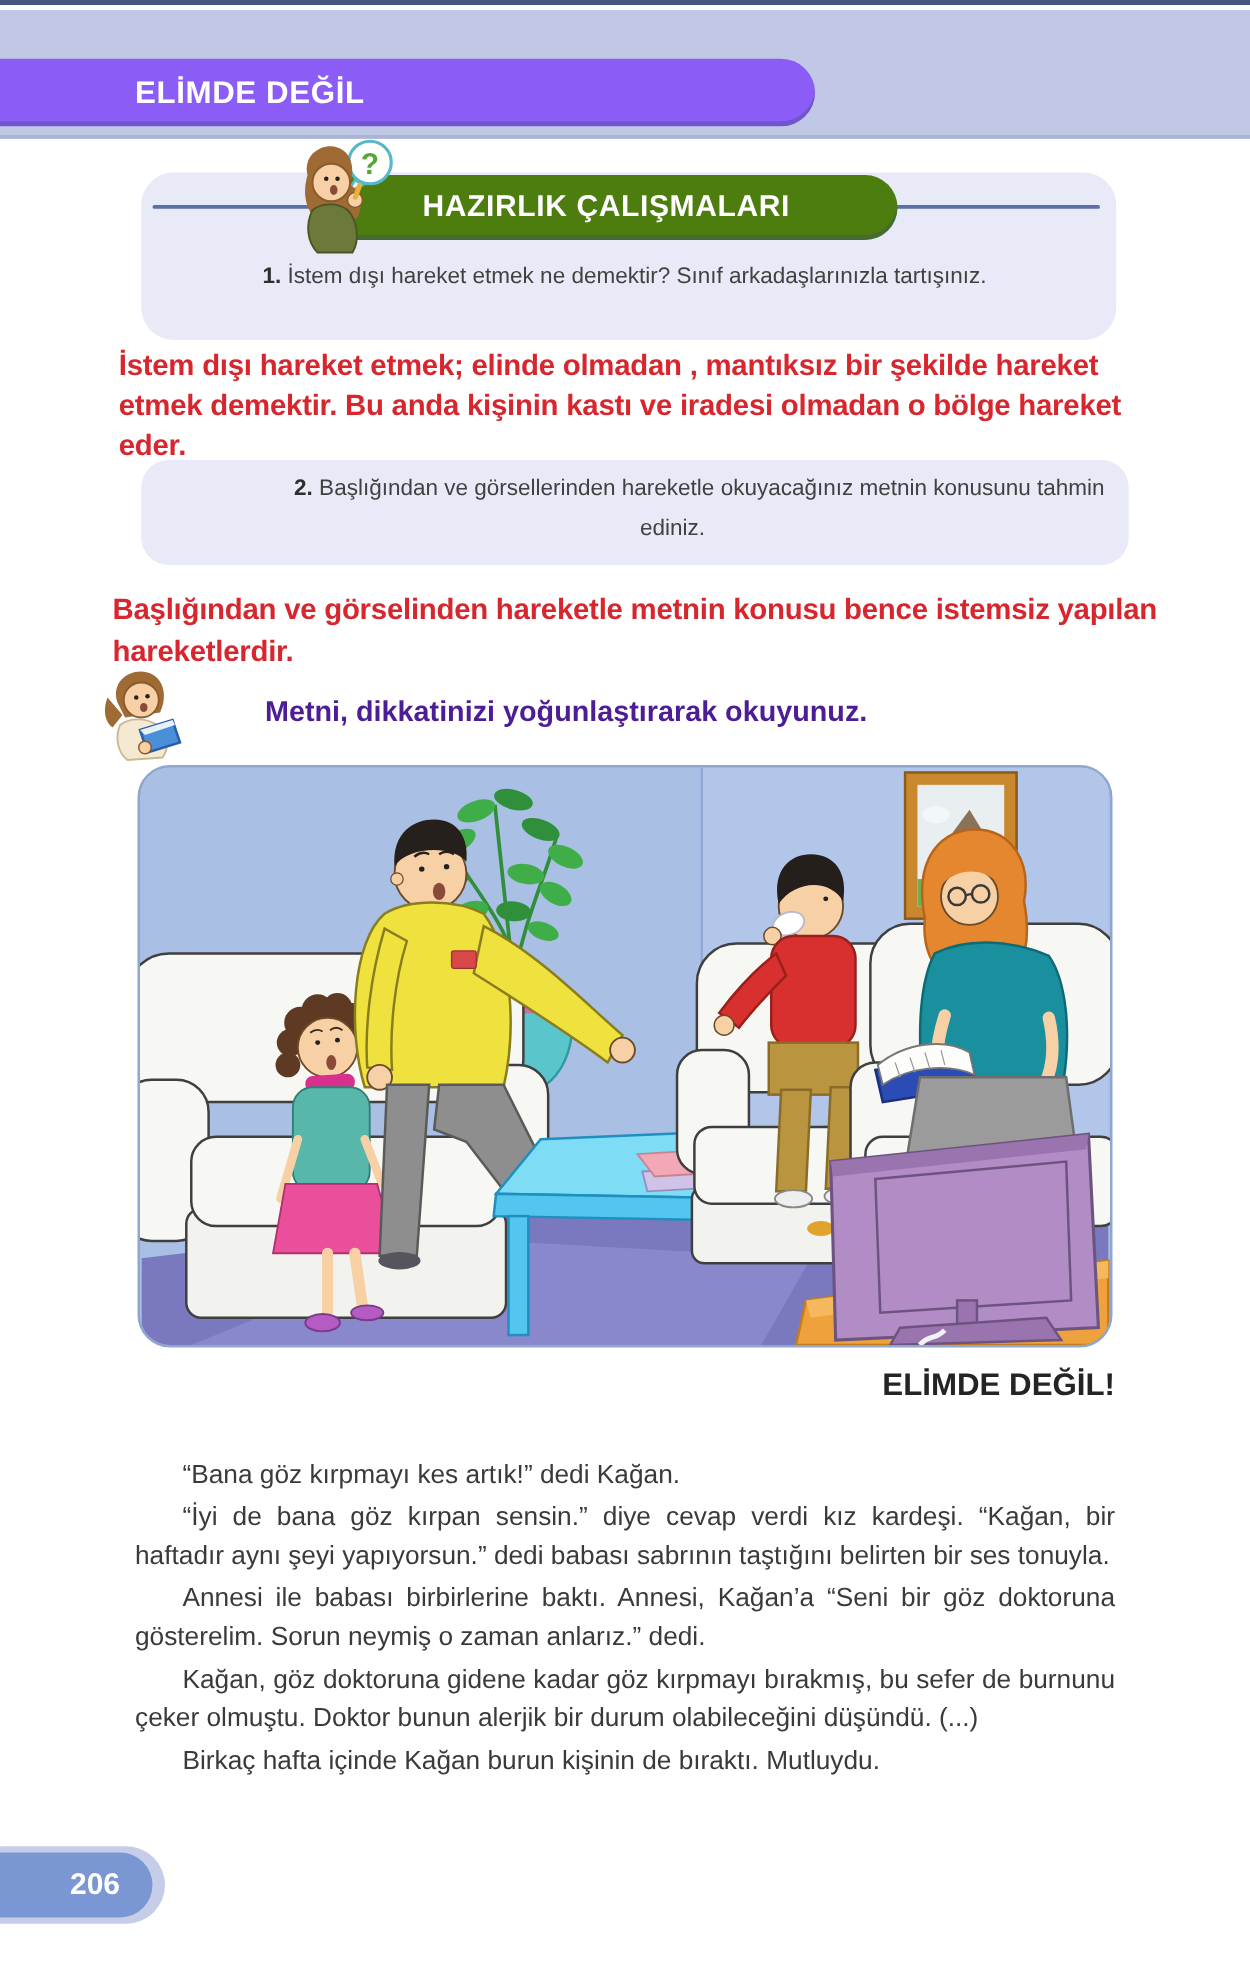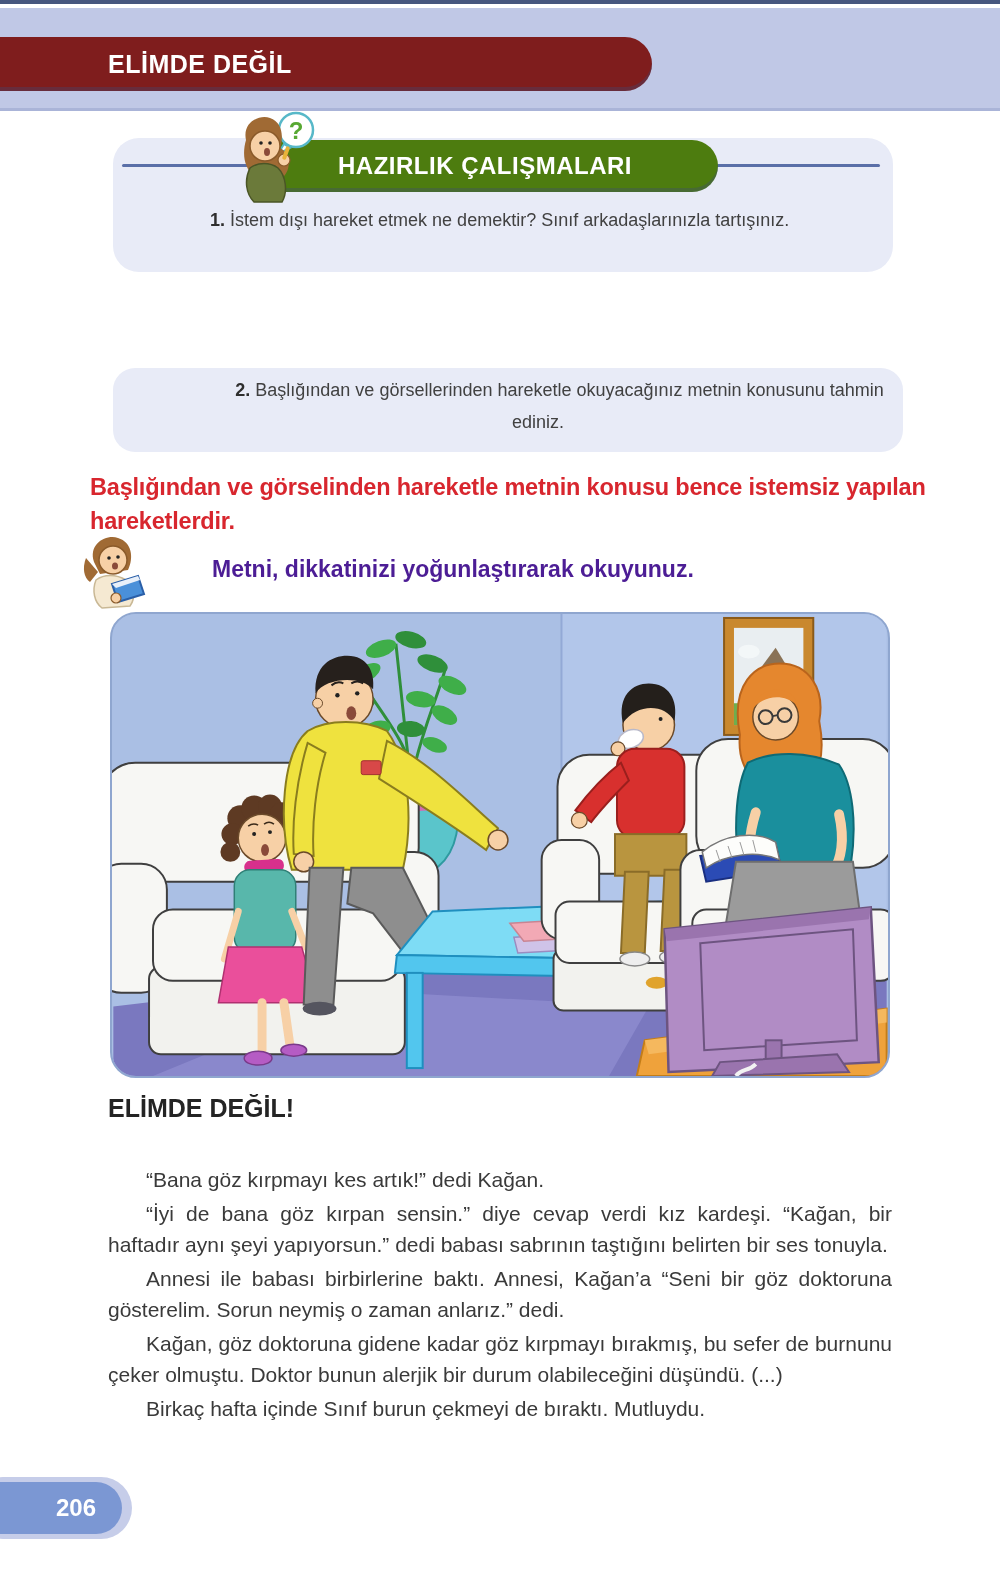--- a/index.html
+++ b/index.html
@@ -3,21 +3,21 @@
 <meta charset="utf-8">
 <style>
   html,body{margin:0;padding:0;background:#ffffff;}
   .page{position:relative;width:1000px;height:1586px;background:#ffffff;overflow:hidden;
         font-family:"Liberation Sans", sans-serif;color:#3a3a3a;}
 
   
   .top-line{position:absolute;left:0;top:0;width:1000px;height:4px;background:#46567e;}
   .top-band{position:absolute;left:0;top:8px;width:1000px;height:100px;background:#c0c8e6;
             border-bottom:3px solid #aab4d8;}
-  .header-bar{position:absolute;left:0;top:37px;width:652px;height:54px;background:#7f1d1d;
+  .header-bar{position:absolute;left:0;top:47px;width:652px;height:54px;background:#8b5cf6;
               border-radius:0 27px 27px 0;box-shadow:inset 0 -4px 0 rgba(60,75,120,.35);}
   .header-bar .t{display:block;line-height:54px;padding-left:108px;color:#ffffff;
                  font-size:25px;font-weight:bold;letter-spacing:.5px;}
 
   
   .prep-box-a{position:absolute;left:113px;top:138px;width:780px;height:134px;
               background:#e8ebf7;border-radius:26px;}
   .prep-box-c{position:absolute;left:113px;top:368px;width:790px;height:84px;
               background:#e8ebf7;border-radius:22px;}
   .pill-line{position:absolute;top:164px;height:3px;background:#5a6fa8;border-radius:2px;}
@@ -41,21 +41,21 @@
   .instr-icon{position:absolute;left:78px;top:528px;}
   .instr-text{position:absolute;left:212px;top:556px;width:700px;font-size:23px;
               font-weight:bold;color:#4c1d95;}
 
   
   .illus{position:absolute;left:110px;top:612px;width:780px;height:466px;border-radius:26px;
          overflow:hidden;border:2px solid #8fa6cf;box-sizing:border-box;background:#aabfe4;}
   .illus svg{display:block;width:776px;height:462px;}
 
   
-  .story-title{position:absolute;left:108px;top:1094px;width:784px;text-align:left;
+  .story-title{position:absolute;left:108px;top:1094px;width:784px;text-align:right;
                font-size:25px;font-weight:bold;color:#242424;}
   .story{position:absolute;left:108px;top:1128px;width:784px;margin-top:36px;}
   .story-p{margin:0 0 2px 0;font-size:21px;line-height:31.5px;text-align:justify;
            text-indent:38px;color:#3a3a3a;}
 
   
   .page-badge-outer{position:absolute;left:-28px;top:1477px;width:160px;height:62px;
                     background:#c6cde9;border-radius:31px;}
   .page-badge{position:absolute;left:-28px;top:1482px;width:150px;height:52px;
               background:#7b97d3;border-radius:26px;}
@@ -93,20 +93,21 @@
       <path d="M16,58 C10,70 12,84 20,92 L48,92 C54,82 52,66 44,58 C36,52 24,52 16,58 Z" fill="#6b7a3a" stroke="#4a5526" stroke-width="1.5"></path>
       <circle cx="50" cy="50" r="6" fill="#f7d0a6" stroke="#8a5a2a" stroke-width="1.2"></circle>
       <rect x="50" y="36" width="4" height="14" rx="2" fill="#e8b23a" transform="rotate(20 52 43)"></rect>
     </svg>
   </div>
 
   <div class="question q1">
     <b>1.</b><span> İstem dışı hareket etmek ne demektir? Sınıf arkadaşlarınızla tartışınız.</span>
   </div>
 
+  <div class="answer answer1">İstem dışı hareket etmek; elinde olmadan , mantıksız bir şekilde hareket etmek demektir. Bu anda kişinin kastı ve iradesi olmadan o bölge hareket eder.</div>
 
   <div class="prep-box-c"></div>
   <div class="question q2">
     <b>2.</b><span> Başlığından ve görsellerinden hareketle okuyacağınız metnin konusunu tahmin ediniz.</span>
   </div>
 
   <div class="answer answer2">Başlığından ve görselinden hareketle metnin konusu bence istemsiz yapılan hareketlerdir.</div>
 
   <div class="instr-icon">
     <svg width="86" height="88" viewBox="0 0 86 88">
@@ -296,21 +297,21 @@
       </g>
     </svg>
   </div>
 
   <div class="story-title">ELİMDE DEĞİL!</div>
   <div class="story">
       <p class="story-p">“Bana göz kırpmayı kes artık!” dedi Kağan.</p>
       <p class="story-p">“İyi de bana göz kırpan sensin.” diye cevap verdi kız kardeşi. “Kağan, bir haftadır aynı şeyi yapıyorsun.” dedi babası sabrının taştığını belirten bir ses tonuyla.</p>
       <p class="story-p">Annesi ile babası birbirlerine baktı. Annesi, Kağan’a “Seni bir göz doktoruna gösterelim. Sorun neymiş o zaman anlarız.” dedi.</p>
       <p class="story-p">Kağan, göz doktoruna gidene kadar göz kırpmayı bırakmış, bu sefer de burnunu çeker olmuştu. Doktor bunun alerjik bir durum olabileceğini düşündü. (...)</p>
-      <p class="story-p">Birkaç hafta içinde Sınıf burun çekmeyi de bıraktı. Mutluydu.</p>
+      <p class="story-p">Birkaç hafta içinde Kağan burun kişinin de bıraktı. Mutluydu.</p>
     </div>
 
   <div class="page-badge-outer"></div>
   <div class="page-badge">
     <span class="t">206</span>
   </div>
 
 </div>
 
 </body></html>

